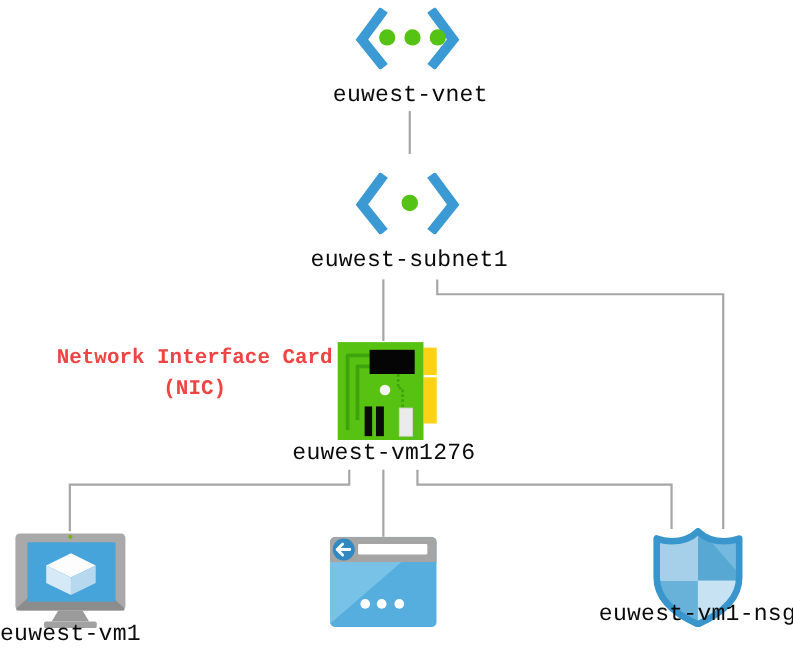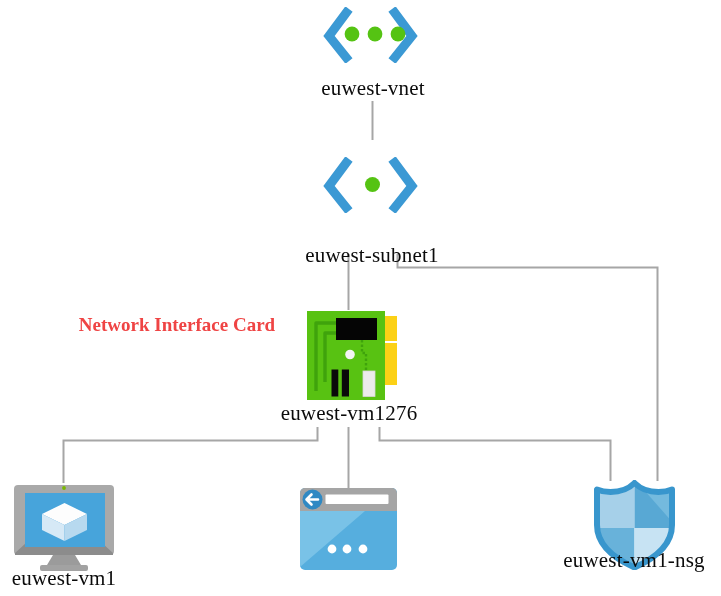--- a/index.html
+++ b/index.html
@@ -1,20 +1,20 @@
 <!DOCTYPE html>
 <html><head>
 <meta charset="utf-8">
 <style>
   html,body{margin:0;padding:0;background:#ffffff;}
   .canvas{
     position:relative;
     width:721px;height:596px;
     background:#ffffff;
-    font-family:Liberation Serif, serif;
+    font-family:Liberation Mono, monospace;
     overflow:hidden;
   }
   .connectors{position:absolute;left:0;top:0;z-index:1;}
   .connectors path{fill:none;stroke:#a6a6a6;stroke-width:2;}
   .icon{position:absolute;z-index:2;}
   .node-label{
     position:absolute;z-index:3;
     transform:translateX(-50%);
     font-size:21px;line-height:24px;color:#0b0b0b;
     white-space:nowrap;letter-spacing:0.2px;
@@ -111,22 +111,23 @@
       <rect x="0" y="0" width="41.5" height="48" fill="#a6d0e9"></rect>
       <rect x="41.5" y="0" width="41.5" height="48" fill="#58a8d4"></rect>
       <polygon points="44,2 81,2 81,44" fill="#74bade"></polygon>
       <rect x="0" y="48" width="41.5" height="42" fill="#68b2da"></rect>
       <rect x="41.5" y="48" width="41.5" height="42" fill="#c7e3f3"></rect>
     </g>
     <path d="M41.5,3 C35,9.5 27,12 17.5,12 C12,12 7.5,11 4,9.5 L4,45 C4,63 17,76.5 41.5,87.5 C66,76.5 79,63 79,45 L79,9.5 C75.5,11 71,12 65.5,12 C56,12 48,9.5 41.5,3 Z" fill="none" stroke="#3896cd" stroke-width="6" stroke-linejoin="round"></path>
   </svg>
 
   <div class="node-label" style="left:373px;top:76px;">euwest-vnet</div>
-  <div class="node-label" style="left:372px;top:226px;margin-top:17px;">euwest-subnet1</div>
+  <div class="node-label" style="left:372px;top:226px;">euwest-subnet1</div>
   <div class="node-label" style="left:349px;top:401px;">euwest-vm1276</div>
   <div class="node-label" style="left:64px;top:566px;">euwest-vm1</div>
   <div class="node-label" style="left:634px;top:548px;">euwest-vm1-nsg</div>
 
   <div class="nic-annotation">
     <div>Network Interface Card</div>
+    <div>(NIC)</div>
   </div>
 
 </div>
 
 </body></html>

